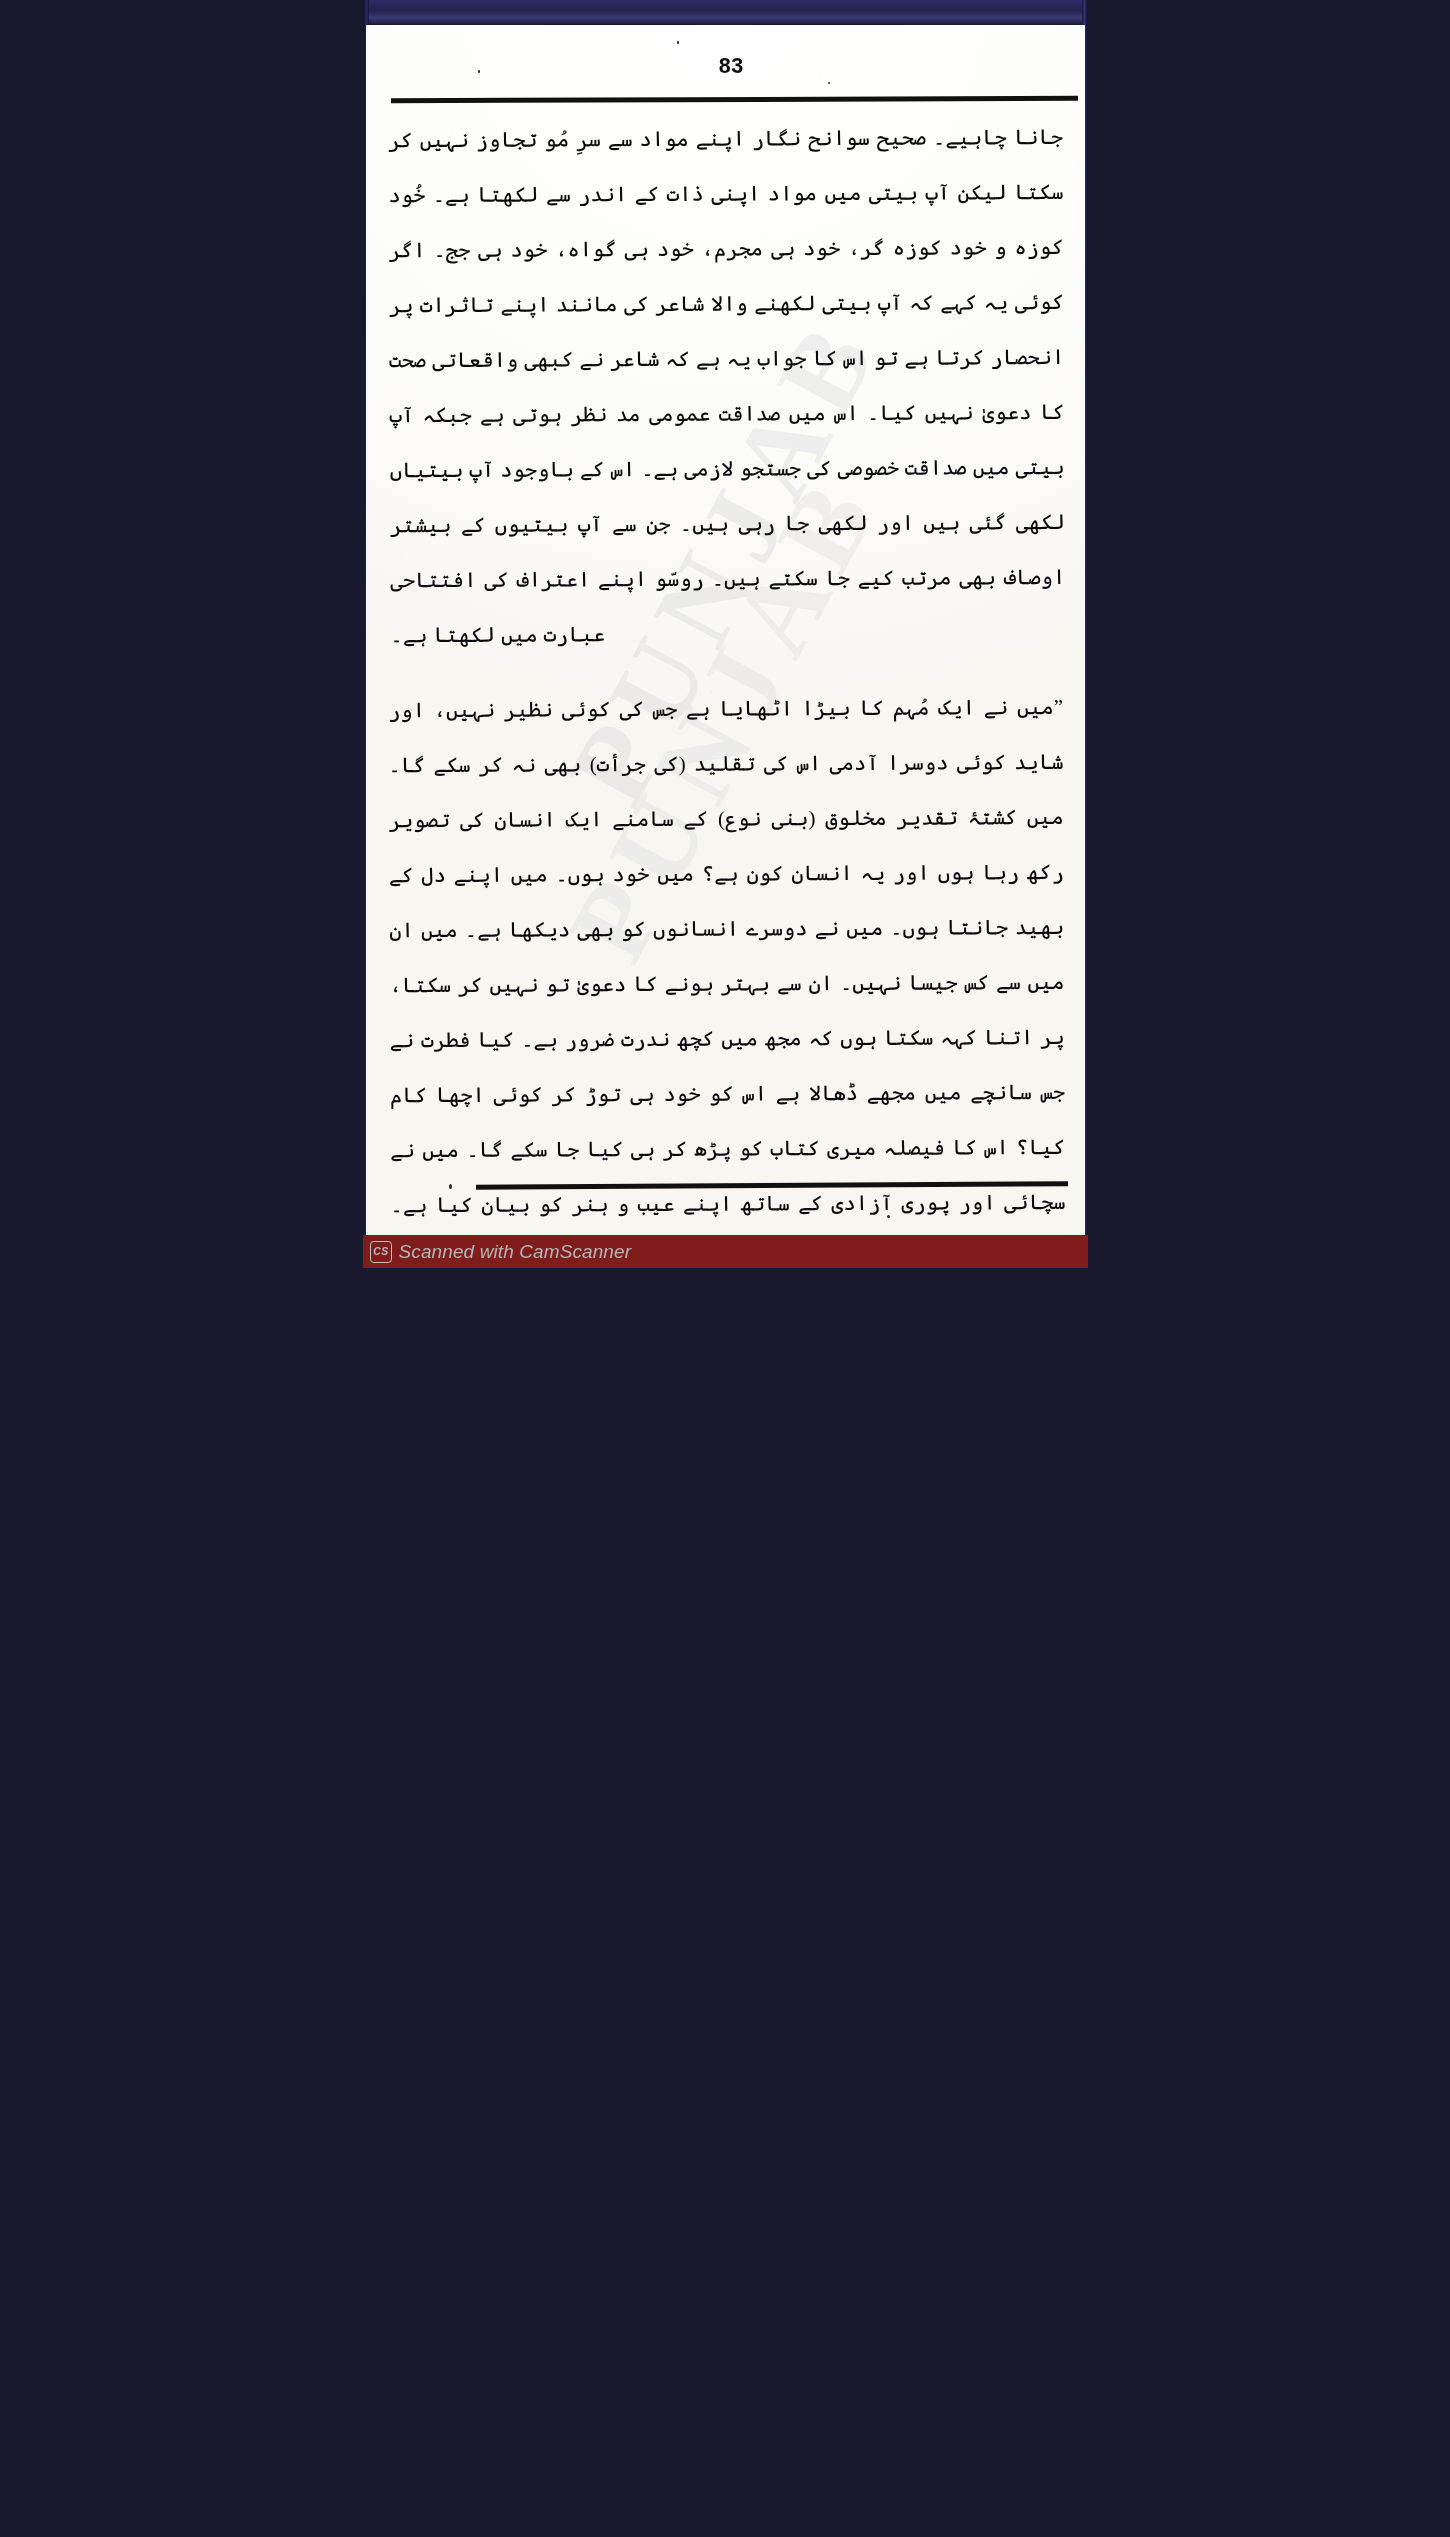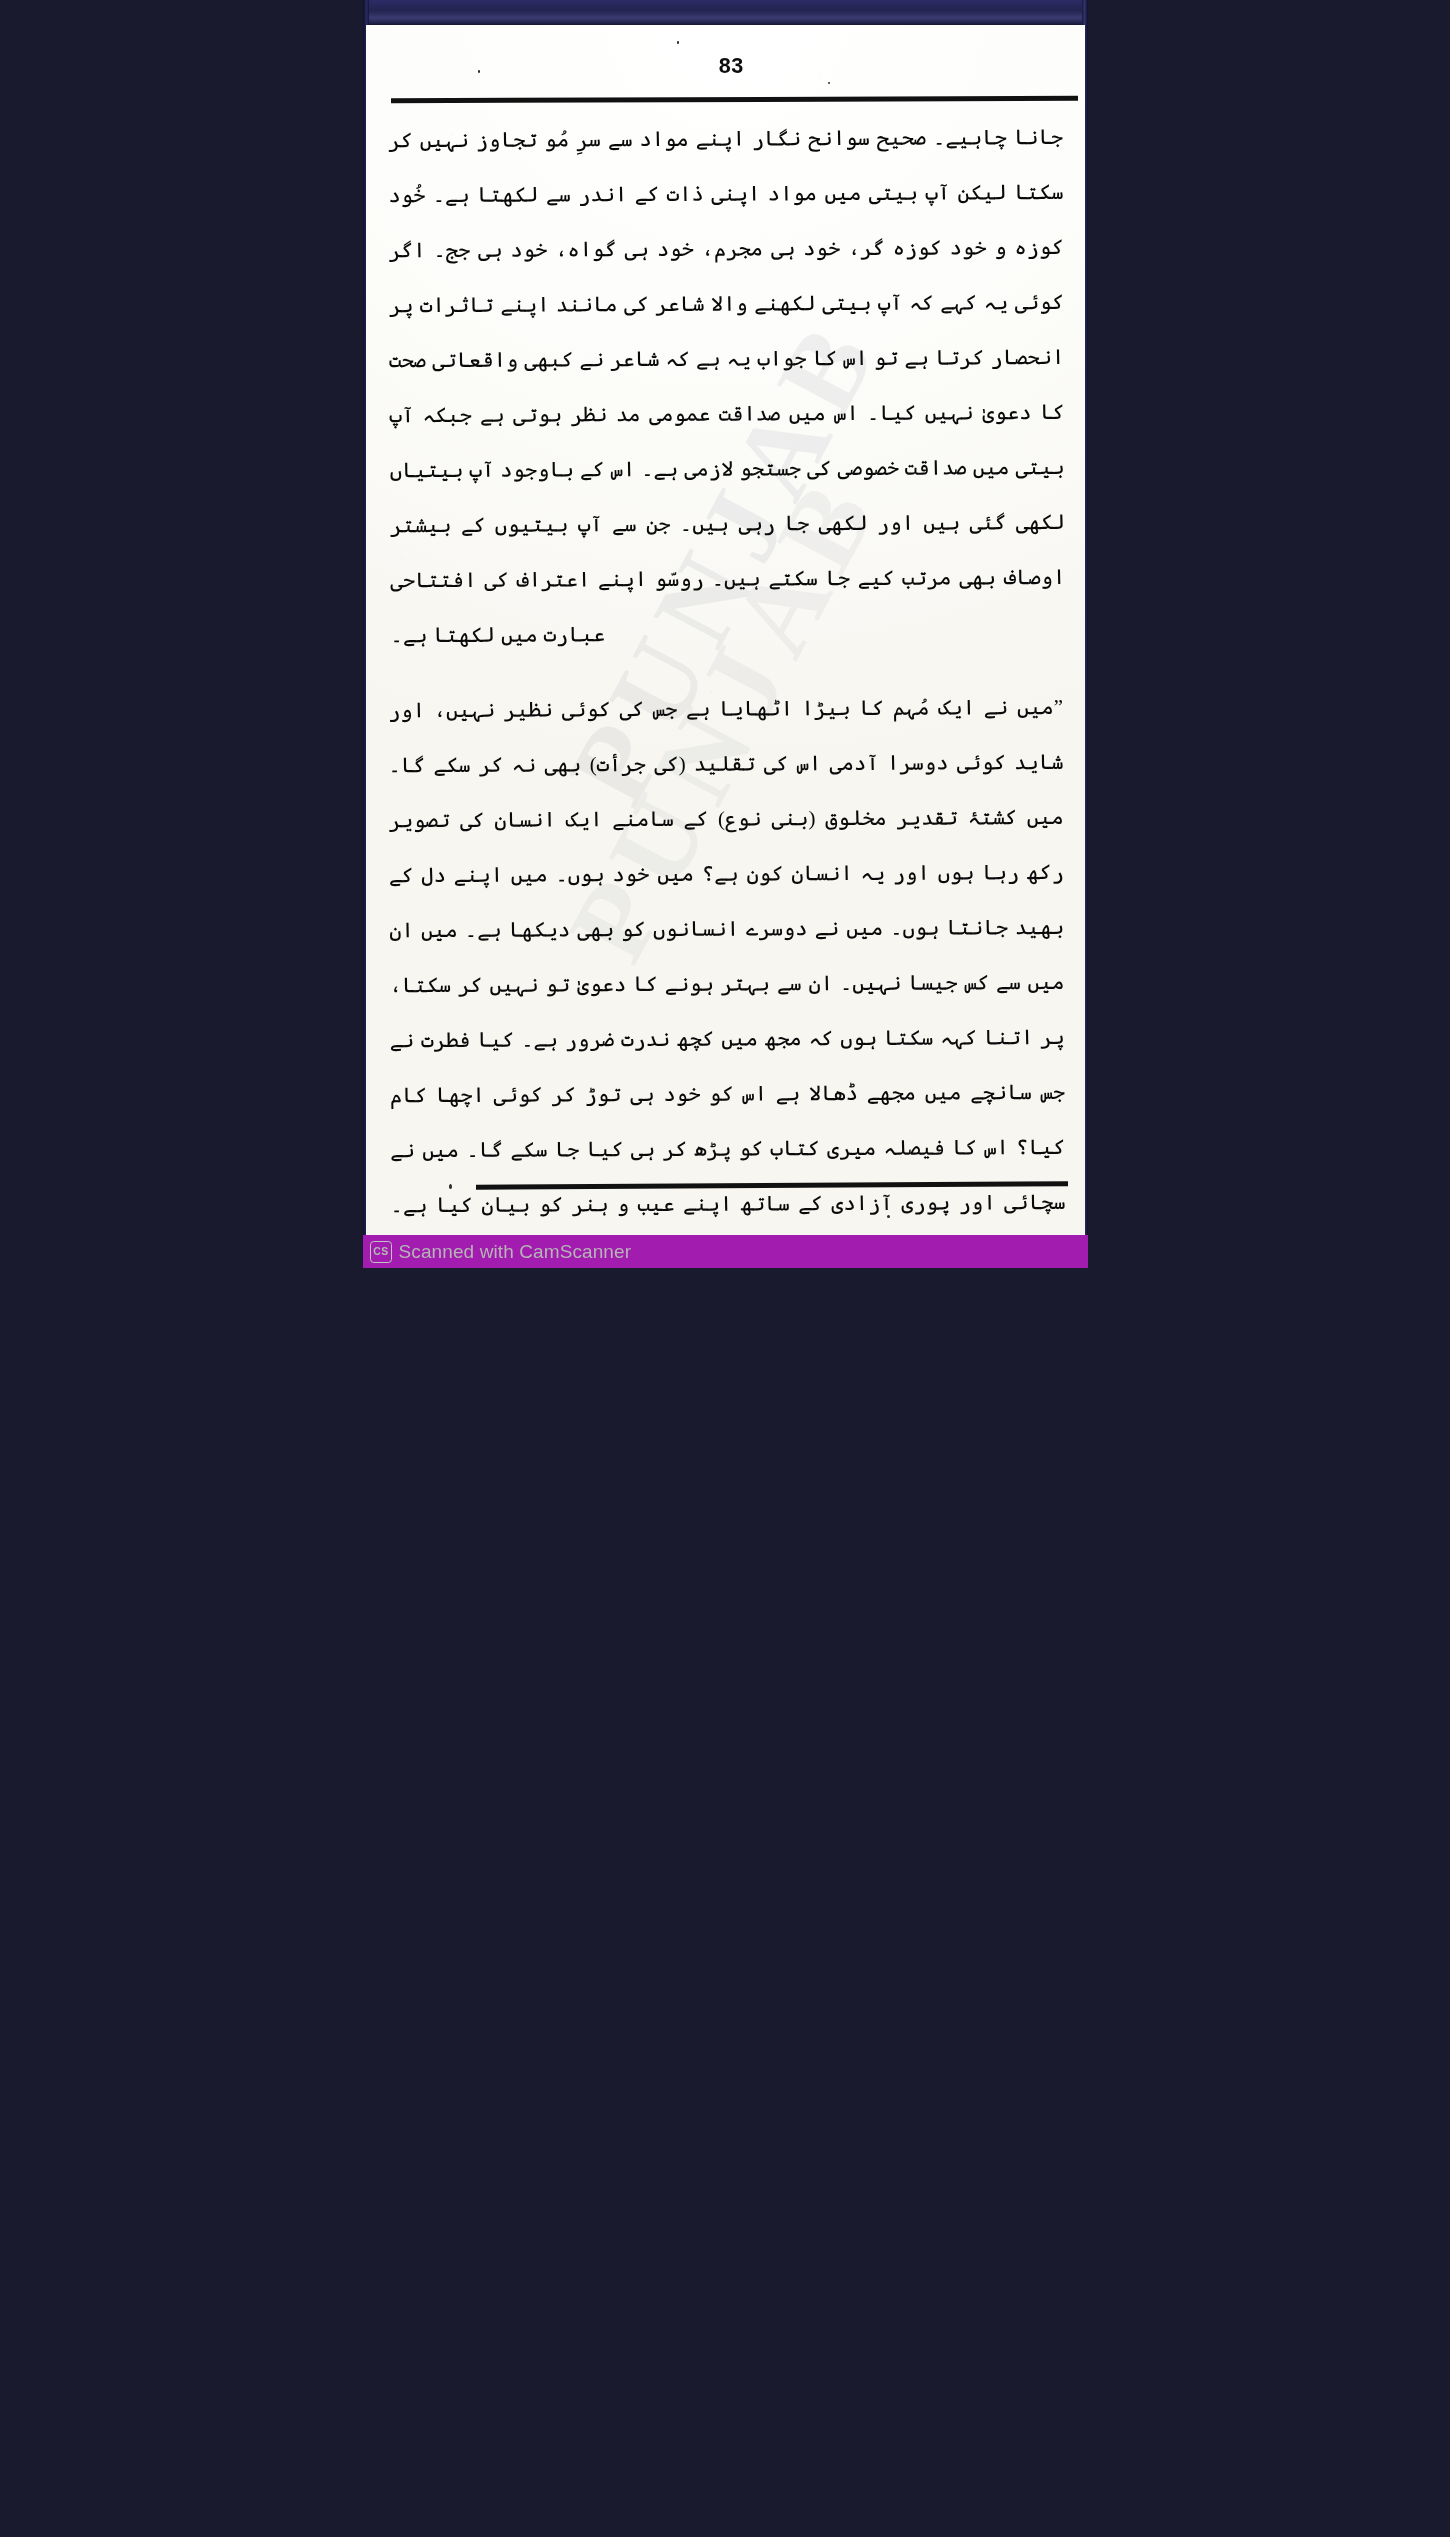--- a/index.html
+++ b/index.html
@@ -169,27 +169,28 @@
   .para.p-quote {
     margin-top: 4.5px;
   }
   .para-gap { height: 16.4px; }
 
   
   .camscanner-bar {
     position: absolute;
     left: 0; right: 0; bottom: 0;
     height: 33px;
-    background: #a21caf;
+    background: #7f1d1d;
     display: flex;
     align-items: center;
     gap: 6.7px;
     padding-left: 7.4px;
     direction: ltr;
     z-index: 9;
+    font-style: italic;
   }
   .cs-logo {
     width: 20px;
     height: 20px;
     border: 1.9px solid #c2c2c2;
     border-radius: 3.7px;
     color: #b8b8b8;
     font-family: "Liberation Sans", sans-serif;
     font-size: 10.4px;
     font-weight: 700;

